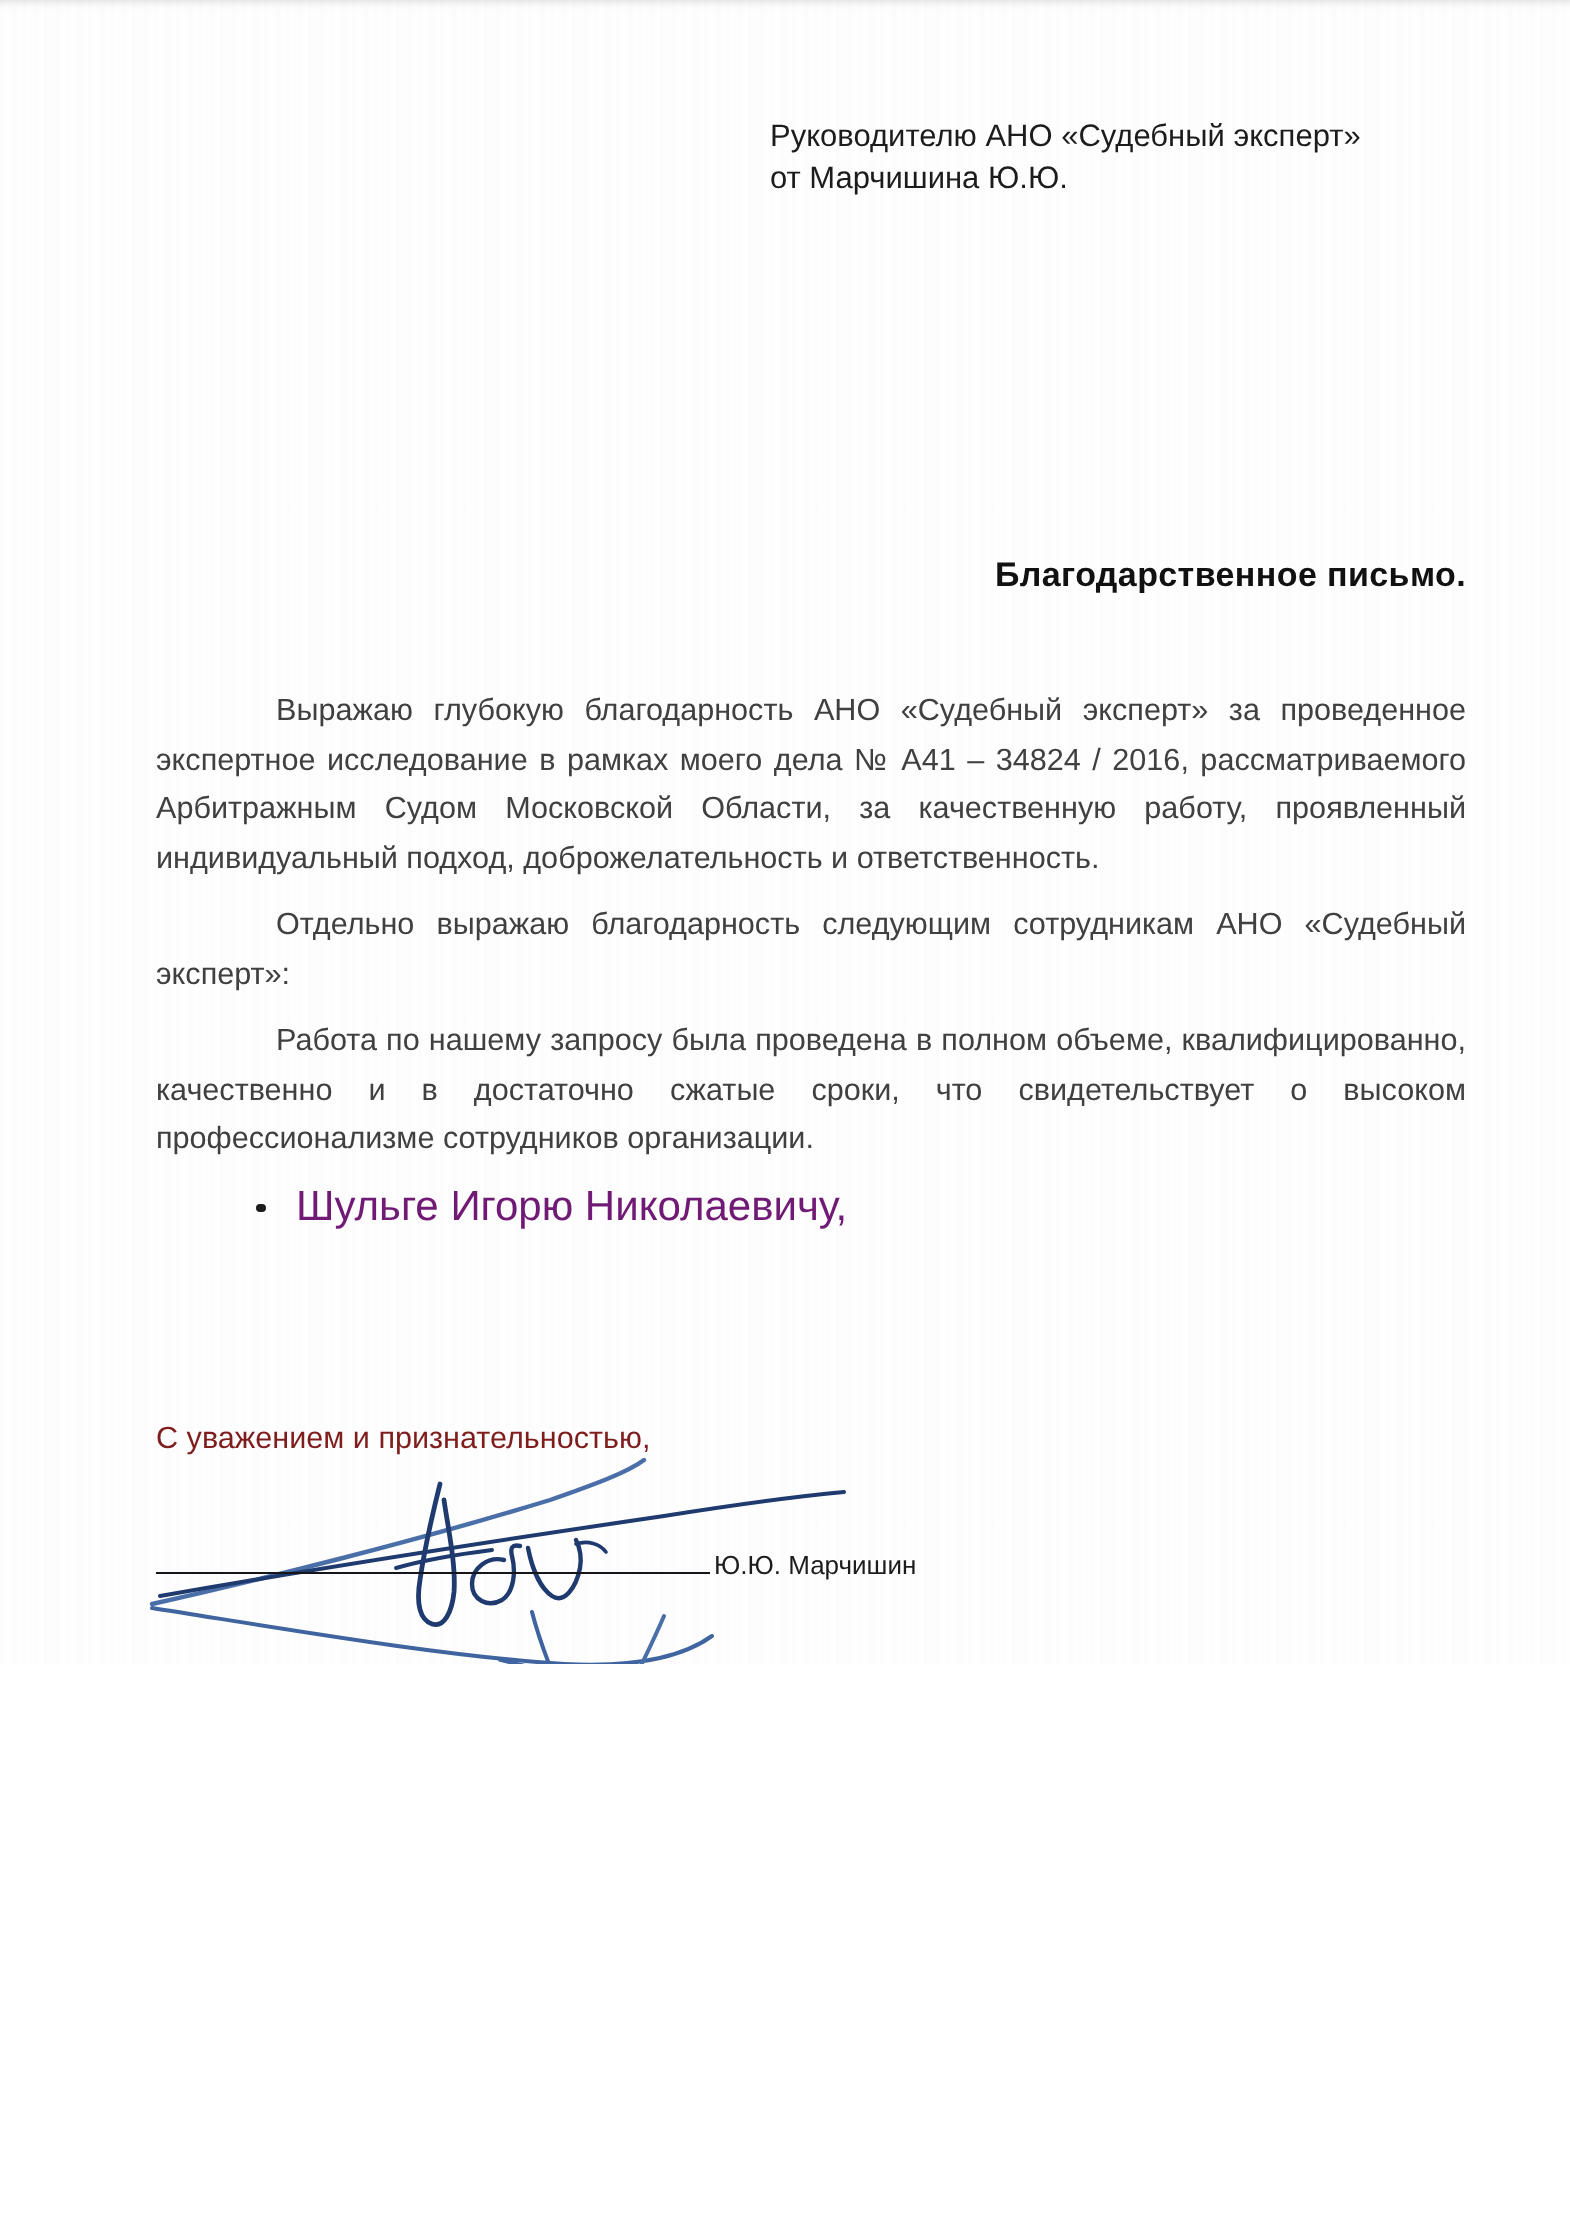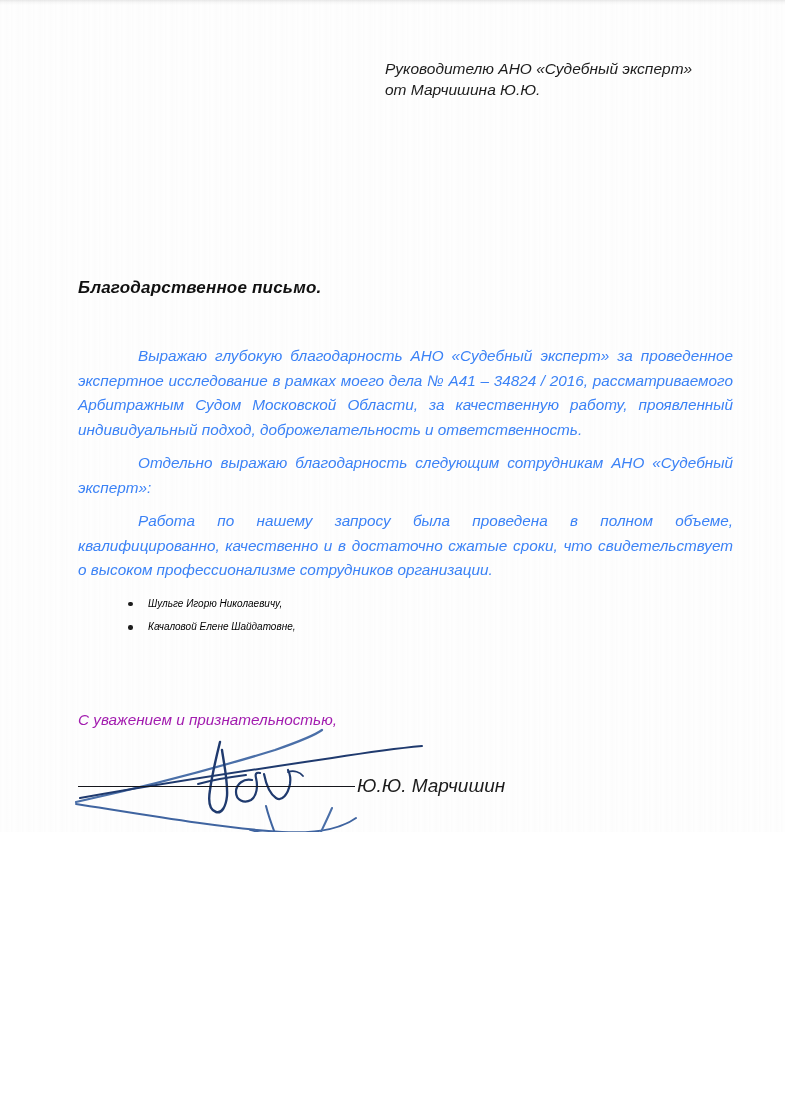--- a/index.html
+++ b/index.html
@@ -10,21 +10,20 @@
   body {
     font-family: "Liberation Sans", sans-serif;
     color: #1a1a1a;
   }
   .page {
     position: relative;
     width: 785px;
     height: 832px;
     background: #fefefe;
     overflow: hidden;
-    font-style: italic;
   }
   
   .scan-top-edge {
     position: absolute;
     top: 0; left: 0;
     width: 785px;
     height: 5px;
     background: linear-gradient(to bottom, #e8e8e8 0%, #f7f7f7 45%, #fefefe 100%);
   }
   .scan-texture {
@@ -62,77 +61,77 @@
   .addressee-line-2 {
     margin-top: 4px;
   }
 
   
   .doc-title {
     position: absolute;
     left: 0;
     top: 278px;
     width: 655px;
-    text-align: left;
+    text-align: right;
     font-size: 17px;
     font-weight: bold;
     letter-spacing: 0.2px;
     color: #111111;
   }
 
   
   .body-block {
     position: absolute;
     left: 0;
     top: 344px;
     width: 655px;
   }
   p.para {
     margin: 0 0 9px 0;
     font-size: 15.3px;
     line-height: 24.5px;
     text-align: justify;
     text-indent: 60px;
-    color: #3b82f6;
+    color: #404040;
     hyphens: none;
   }
   p.para:last-child { margin-bottom: 0; }
 
   
   ul.names {
     margin: 9px 0 0 0;
     padding: 0;
     list-style: none;
   }
   ul.names li {
     position: relative;
     padding-left: 70px;
-    font-size: 10px;
+    font-size: 21px;
     line-height: 23.5px;
-    color: #000000;
+    color: #701a75;
   }
   ul.names li::before {
     content: "";
     position: absolute;
     left: 50px;
     top: 10px;
     width: 4.5px;
     height: 4.5px;
     border-radius: 50%;
     background: #1c1c1c;
   }
 
   
   .closing {
     position: absolute;
     left: 0;
     top: 709px;
     font-size: 15.3px;
     line-height: 22px;
-    color: #a21caf;
+    color: #7f1d1d;
   }
 
   .sig-area {
     position: absolute;
     left: -8px;
     top: 728px;
     width: 670px;
     height: 140px;
   }
   .sig-svg {
@@ -145,21 +144,21 @@
     left: 8px;
     top: 58px;
     width: 277px;
     height: 0;
     border-top: 1.6px solid #15161c;
   }
   .signer-name {
     position: absolute;
     left: 287px;
     top: 47px;
-    font-size: 19px;
+    font-size: 13px;
     color: #1c1c1c;
     white-space: nowrap;
   }
 
   .faint-artifact {
     position: absolute;
     left: 617px;
     top: 1035px;
     width: 1px;
     height: 11px;
@@ -183,21 +182,20 @@
 
     <div class="doc-title">Благодарственное письмо.</div>
 
     <div class="body-block">
       <p class="para">Выражаю глубокую благодарность АНО «Судебный эксперт» за проведенное экспертное исследование в рамках моего дела № А41 – 34824 / 2016, рассматриваемого Арбитражным Судом Московской Области, за качественную работу, проявленный индивидуальный подход, доброжелательность и ответственность.</p>
       <p class="para">Отдельно выражаю благодарность следующим сотрудникам АНО «Судебный эксперт»:</p>
       <p class="para">Работа по нашему запросу была проведена в полном объеме, квалифицированно, качественно и в достаточно сжатые сроки, что свидетельствует о высоком профессионализме сотрудников организации.</p>
 
       <ul class="names">
         <li>Шульге Игорю Николаевичу,</li>
-        <li>Качаловой Елене Шайдатовне,</li>
       </ul>
     </div>
 
     <div class="closing">С уважением и признательностью,</div>
 
     <div class="sig-area">
 
       <svg class="sig-svg" width="420" height="140" viewBox="0 0 420 140">
 
         <path d="M6 74 C 60 62, 140 42, 205 22 C 228 14, 244 8, 252 2" fill="none" stroke="#4a6fa8" stroke-width="2.2" stroke-linecap="round"></path>

